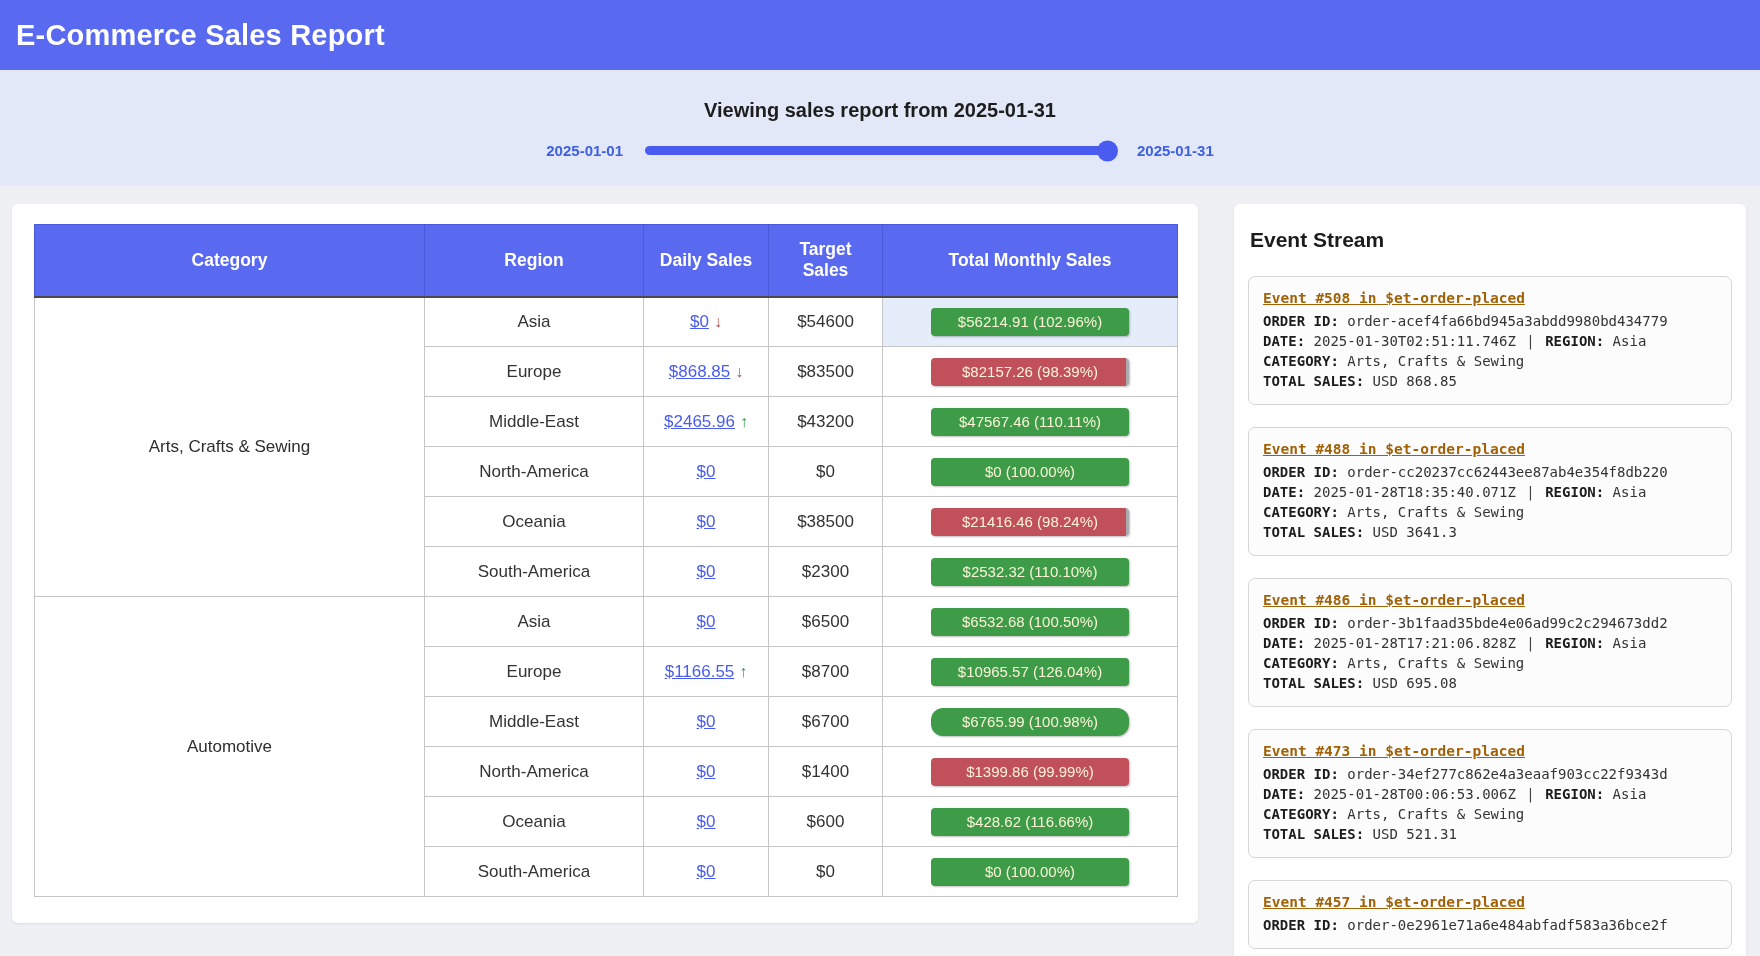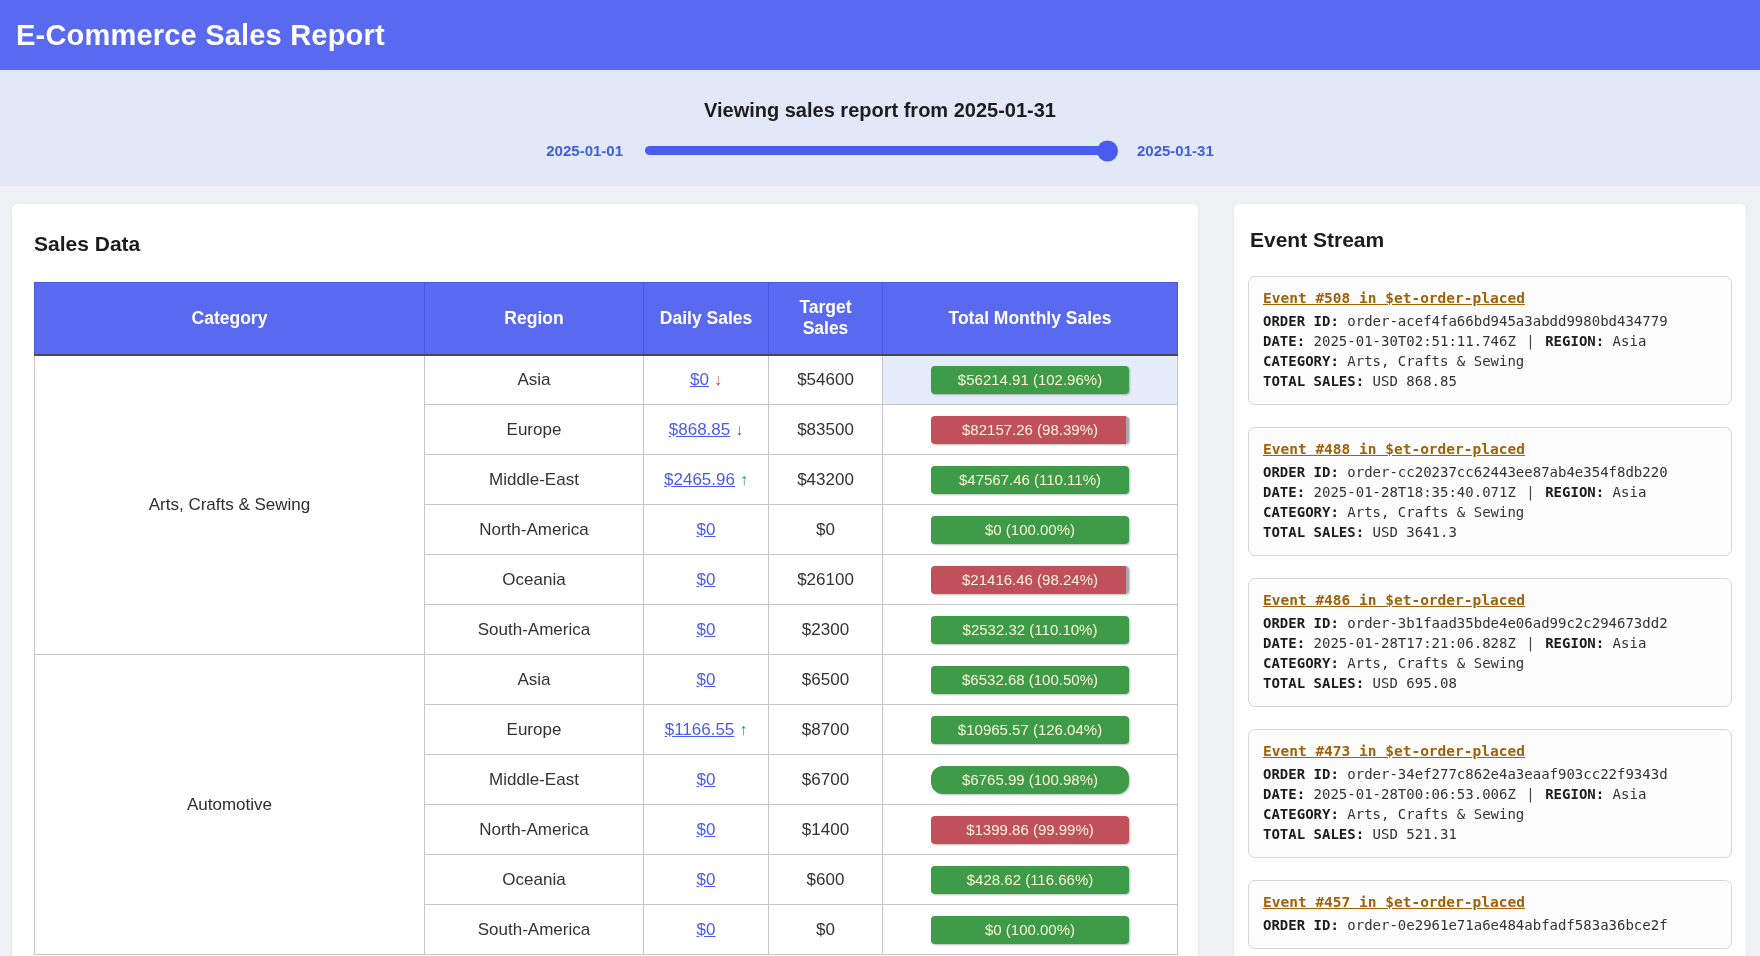--- a/index.html
+++ b/index.html
@@ -89,21 +89,20 @@
     <div class="slider-track">
       <div class="slider-thumb"></div>
     </div>
     <span class="slider-label">2025-01-31</span>
   </div>
 </section>
 
 <main class="main">
 
   <section class="panel sales-panel">
-    <h2 class="panel-heading">Sales Data</h2>
     <table class="sales">
       <colgroup>
         <col style="width:390px">
           <col style="width:219px">
           <col style="width:125px">
           <col style="width:114px">
           <col style="width:295px">
       </colgroup>
       <thead>
         <tr>
@@ -136,21 +135,21 @@
           </tr>
           <tr>
             <td>North-America</td>
             <td><a class="daily-link" href="#">$0</a></td>
             <td>$0</td>
             <td class="total-cell"><span class="badge" style="background: rgb(62, 155, 71);">$0 (100.00%)</span></td>
           </tr>
           <tr>
             <td>Oceania</td>
             <td><a class="daily-link" href="#">$0</a></td>
-            <td>$26100</td>
+            <td>$38500</td>
             <td class="total-cell"><span class="badge" style="background: linear-gradient(to right, rgb(192, 80, 90) 98.24%, rgb(169, 169, 174) 98.24%);">$21416.46 (98.24%)</span></td>
           </tr>
           <tr>
             <td>South-America</td>
             <td><a class="daily-link" href="#">$0</a></td>
             <td>$2300</td>
             <td class="total-cell"><span class="badge" style="background: rgb(62, 155, 71);">$2532.32 (110.10%)</span></td>
           </tr>
           <tr>
             <td class="cat-cell" rowspan="6">Automotive</td>

